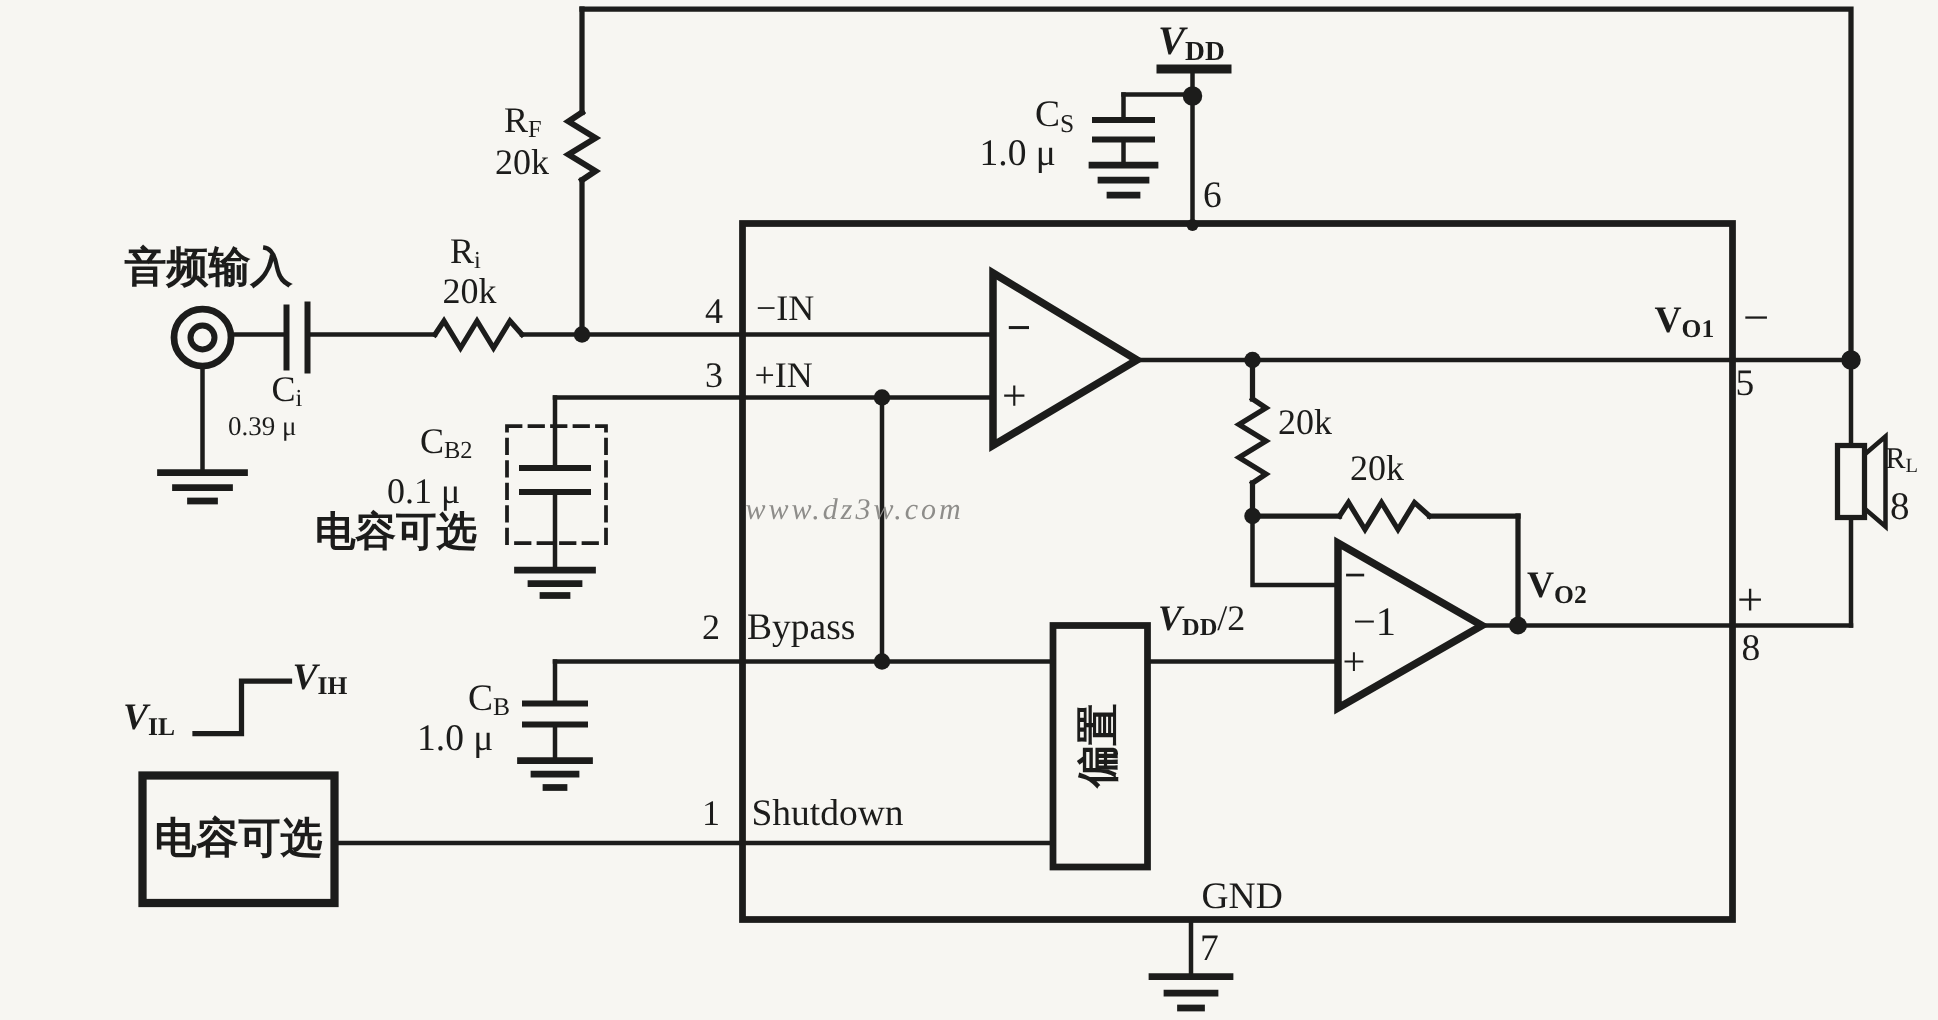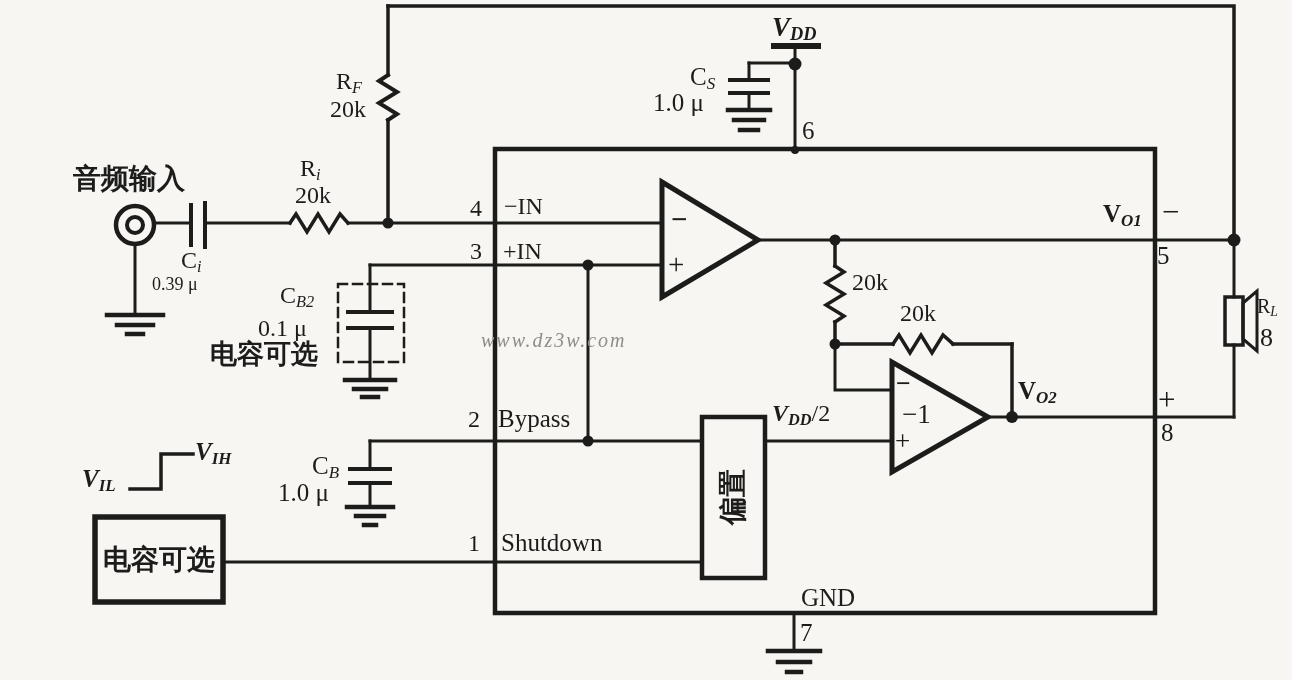--- a/index.html
+++ b/index.html
@@ -6,21 +6,21 @@
   .stage{
     position:relative;width:1292px;height:680px;
     background:#f7f6f2;overflow:hidden;
     font-family:"Liberation Serif","DejaVu Serif",serif;
     color:#1c1c1b;
   }
   svg.wires{position:absolute;left:0;top:0;}
   .lbl{position:absolute;line-height:1;white-space:nowrap;color:#1c1c1b;}
   .b{font-weight:bold;}
   .i{font-style:italic;}
-  .sub{font-size:68%;vertical-align:-0.22em;font-style:italic;}
+  .sub{font-size:68%;vertical-align:-0.22em;}
   .wm{color:#8e8d8a;font-style:italic;letter-spacing:2px;}
   .rot{transform:translate(-50%,-50%) rotate(-90deg);transform-origin:center;}
   .ctr{transform:translate(-50%,-50%);}
 </style>
 </head>
 <body>
 
 <div class="stage">
 
   <svg class="wires" width="1292" height="680" viewBox="0 0 1292 680" stroke="#1c1c1b" fill="none" stroke-linecap="square">
@@ -177,21 +177,21 @@
       <circle cx="588" cy="441" r="5.5"></circle>
       <circle cx="795" cy="64" r="6.5"></circle>
       <circle cx="795" cy="150" r="4"></circle>
       <circle cx="835" cy="240" r="5.5"></circle>
       <circle cx="835" cy="344" r="5.5"></circle>
       <circle cx="1012" cy="417" r="6"></circle>
       <circle cx="1234" cy="240" r="6.5"></circle>
     </g>
   </svg>
 
-  <div class="lbl b" style="left:73px;top:165px;font-size:28px">音频输入</div>
+  <div class="lbl b" style="left:83px;top:165px;font-size:28px">音频输入</div>
 
   <div class="lbl" style="left:336px;top:69px;font-size:24px">
     <span>R</span><span class="sub">F</span></div>
   <div class="lbl" style="left:330px;top:97px;font-size:24px">20k</div>
 
   <div class="lbl" style="left:300px;top:156px;font-size:24px">
     <span>R</span><span class="sub">i</span></div>
   <div class="lbl" style="left:295px;top:183px;font-size:24px">20k</div>
 
   <div class="lbl" style="left:181px;top:248px;font-size:24px">
@@ -215,21 +215,21 @@
 
   <div class="lbl" style="left:470px;top:239px;font-size:24px">3</div>
   <div class="lbl" style="left:503px;top:239px;font-size:24px">+IN</div>
 
   <div class="lbl" style="left:468px;top:407px;font-size:24px">2</div>
   <div class="lbl" style="left:498px;top:406px;font-size:25px">Bypass</div>
 
   <div class="lbl" style="left:468px;top:531px;font-size:24px">1</div>
   <div class="lbl" style="left:501px;top:530px;font-size:25px">Shutdown</div>
 
-  <div class="lbl wm" style="left:481px;top:330px;font-size:20px">www.dz3w.com</div>
+  <div class="lbl wm" style="left:497px;top:330px;font-size:20px">www.dz3w.com</div>
 
   <div class="lbl b" style="left:671px;top:205px;font-size:29px">−</div>
   <div class="lbl" style="left:668px;top:250px;font-size:29px">+</div>
 
   <div class="lbl" style="left:852px;top:270px;font-size:24px">20k</div>
   <div class="lbl" style="left:900px;top:301px;font-size:24px">20k</div>
 
   <div class="lbl b" style="left:896px;top:371px;font-size:26px">−</div>
   <div class="lbl" style="left:902px;top:401px;font-size:27px">−1</div>
   <div class="lbl" style="left:895px;top:428px;font-size:27px">+</div>

